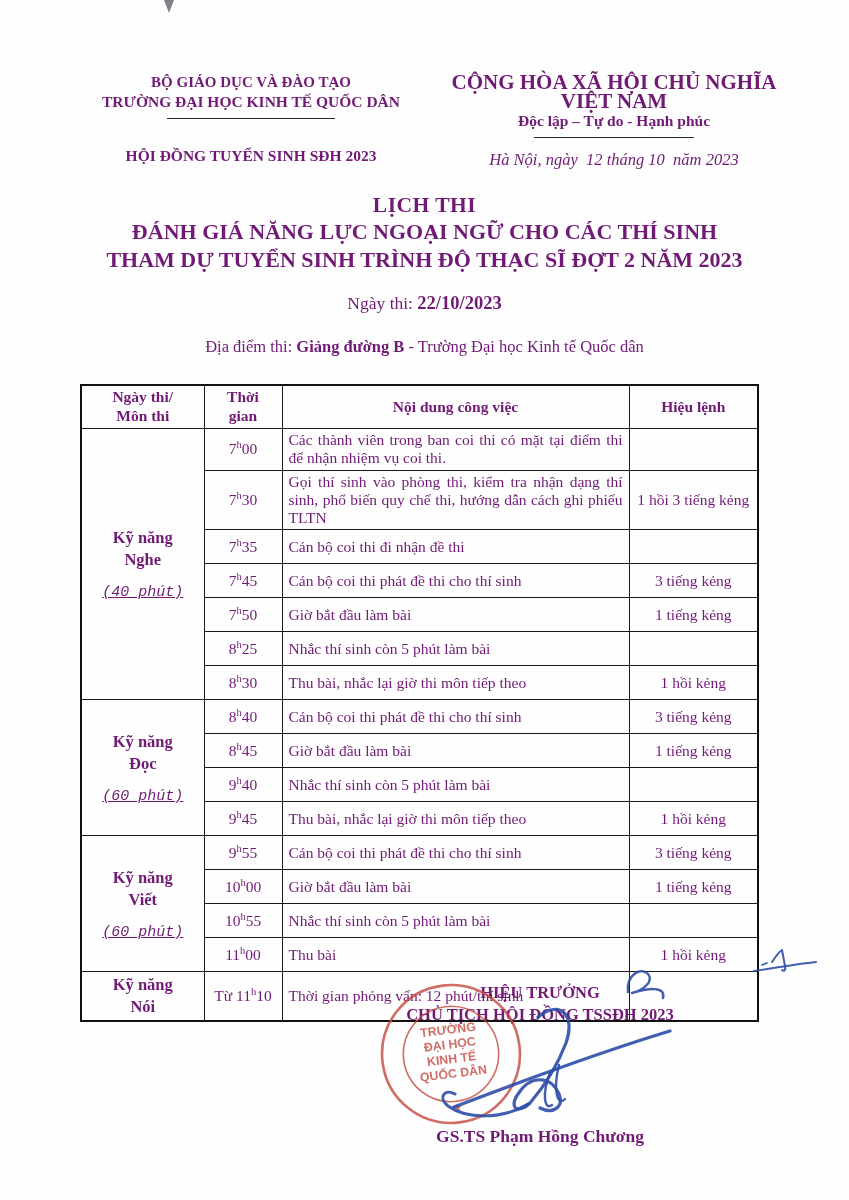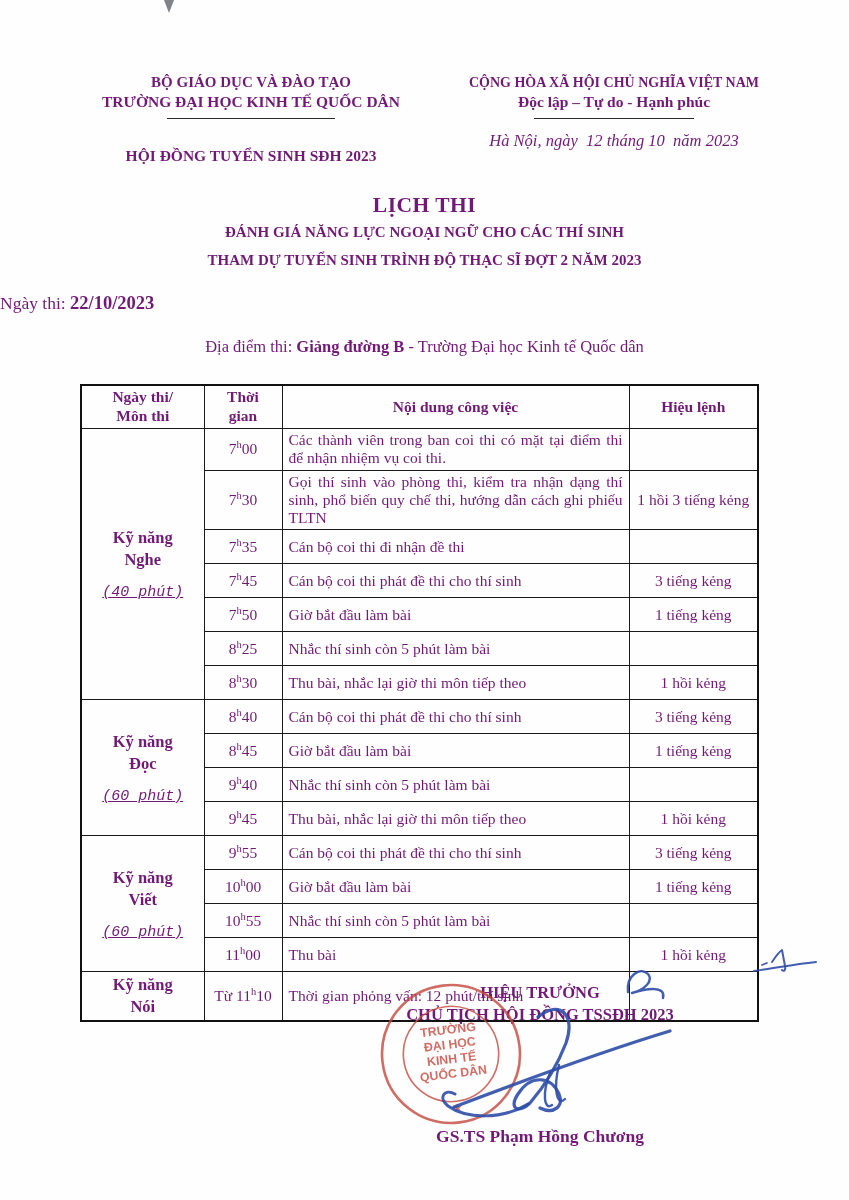--- a/index.html
+++ b/index.html
@@ -20,30 +20,30 @@
     border-right:5px solid transparent;
     border-top:13px solid #61616a;
     opacity:.8;
   }
   
   .header-left{position:absolute;left:96px;top:73px;width:310px;text-align:center;}
   .header-right{position:absolute;left:428px;top:73px;width:372px;text-align:center;}
   .hl1{font-weight:bold;font-size:15px;line-height:19px;}
   .hl2{font-weight:bold;font-size:15.5px;line-height:19px;}
   .hl3{font-weight:bold;font-size:15.5px;margin-top:28px;}
-  .hr1{font-weight:bold;font-size:14px;line-height:19px;}
+  .hr1{font-weight:bold;font-size:21px;line-height:19px;}
   .hr2{font-weight:bold;font-size:15.5px;line-height:19px;}
   .hr-date{font-style:italic;font-size:16.5px;margin-top:12px;white-space:pre;}
   .rule{width:168px;border-top:1.6px solid #2a2a2a;margin:7px auto 0;}
   .rule-right{width:160px;}
   
   .title-block{position:absolute;left:0;top:192px;width:849px;text-align:center;}
   .title-main{font-weight:bold;font-size:21.5px;letter-spacing:.5px;line-height:26px;}
-  .title-sub{font-weight:bold;font-size:15px;line-height:28px;}
-  .exam-date-line{position:absolute;left:0;top:293px;width:849px;text-align:left;font-size:17.5px;}
+  .title-sub{font-weight:bold;font-size:22px;line-height:28px;}
+  .exam-date-line{position:absolute;left:0;top:293px;width:849px;text-align:center;font-size:17.5px;}
   .exam-date-line b{font-size:18.5px;}
   .location-line{position:absolute;left:0;top:337px;width:849px;text-align:center;font-size:16.5px;}
   
   .schedule{
     position:absolute;left:80px;top:384px;
     width:677px;border-collapse:collapse;table-layout:fixed;
     border:2.2px solid #111;
   }
   .schedule th,.schedule td{
     border:1.6px solid #1a1a1a;

